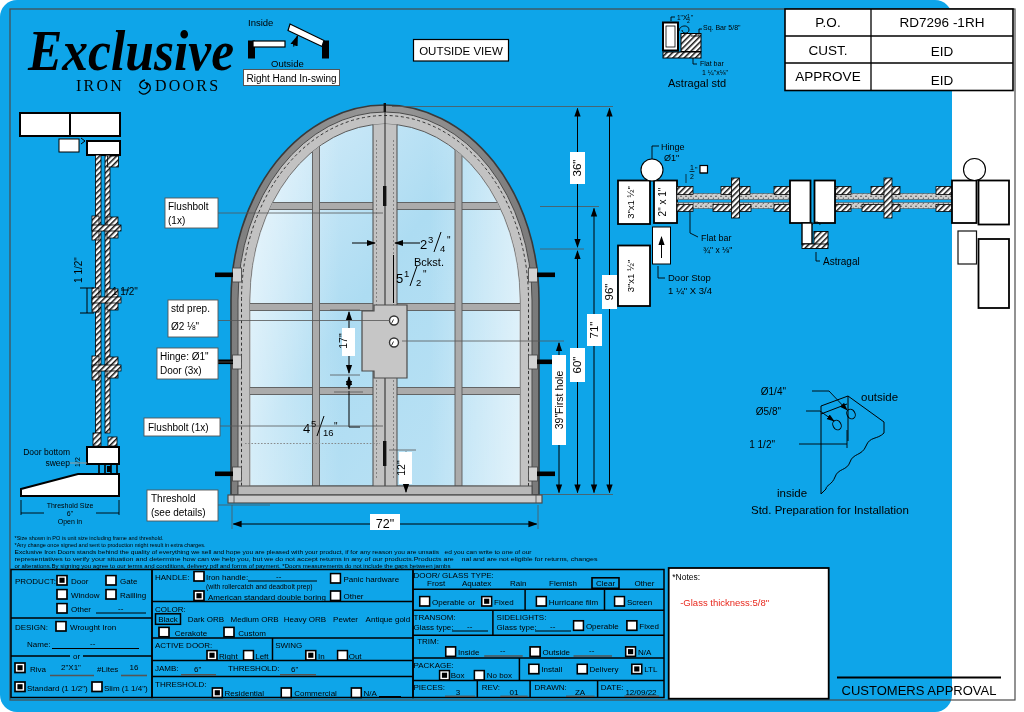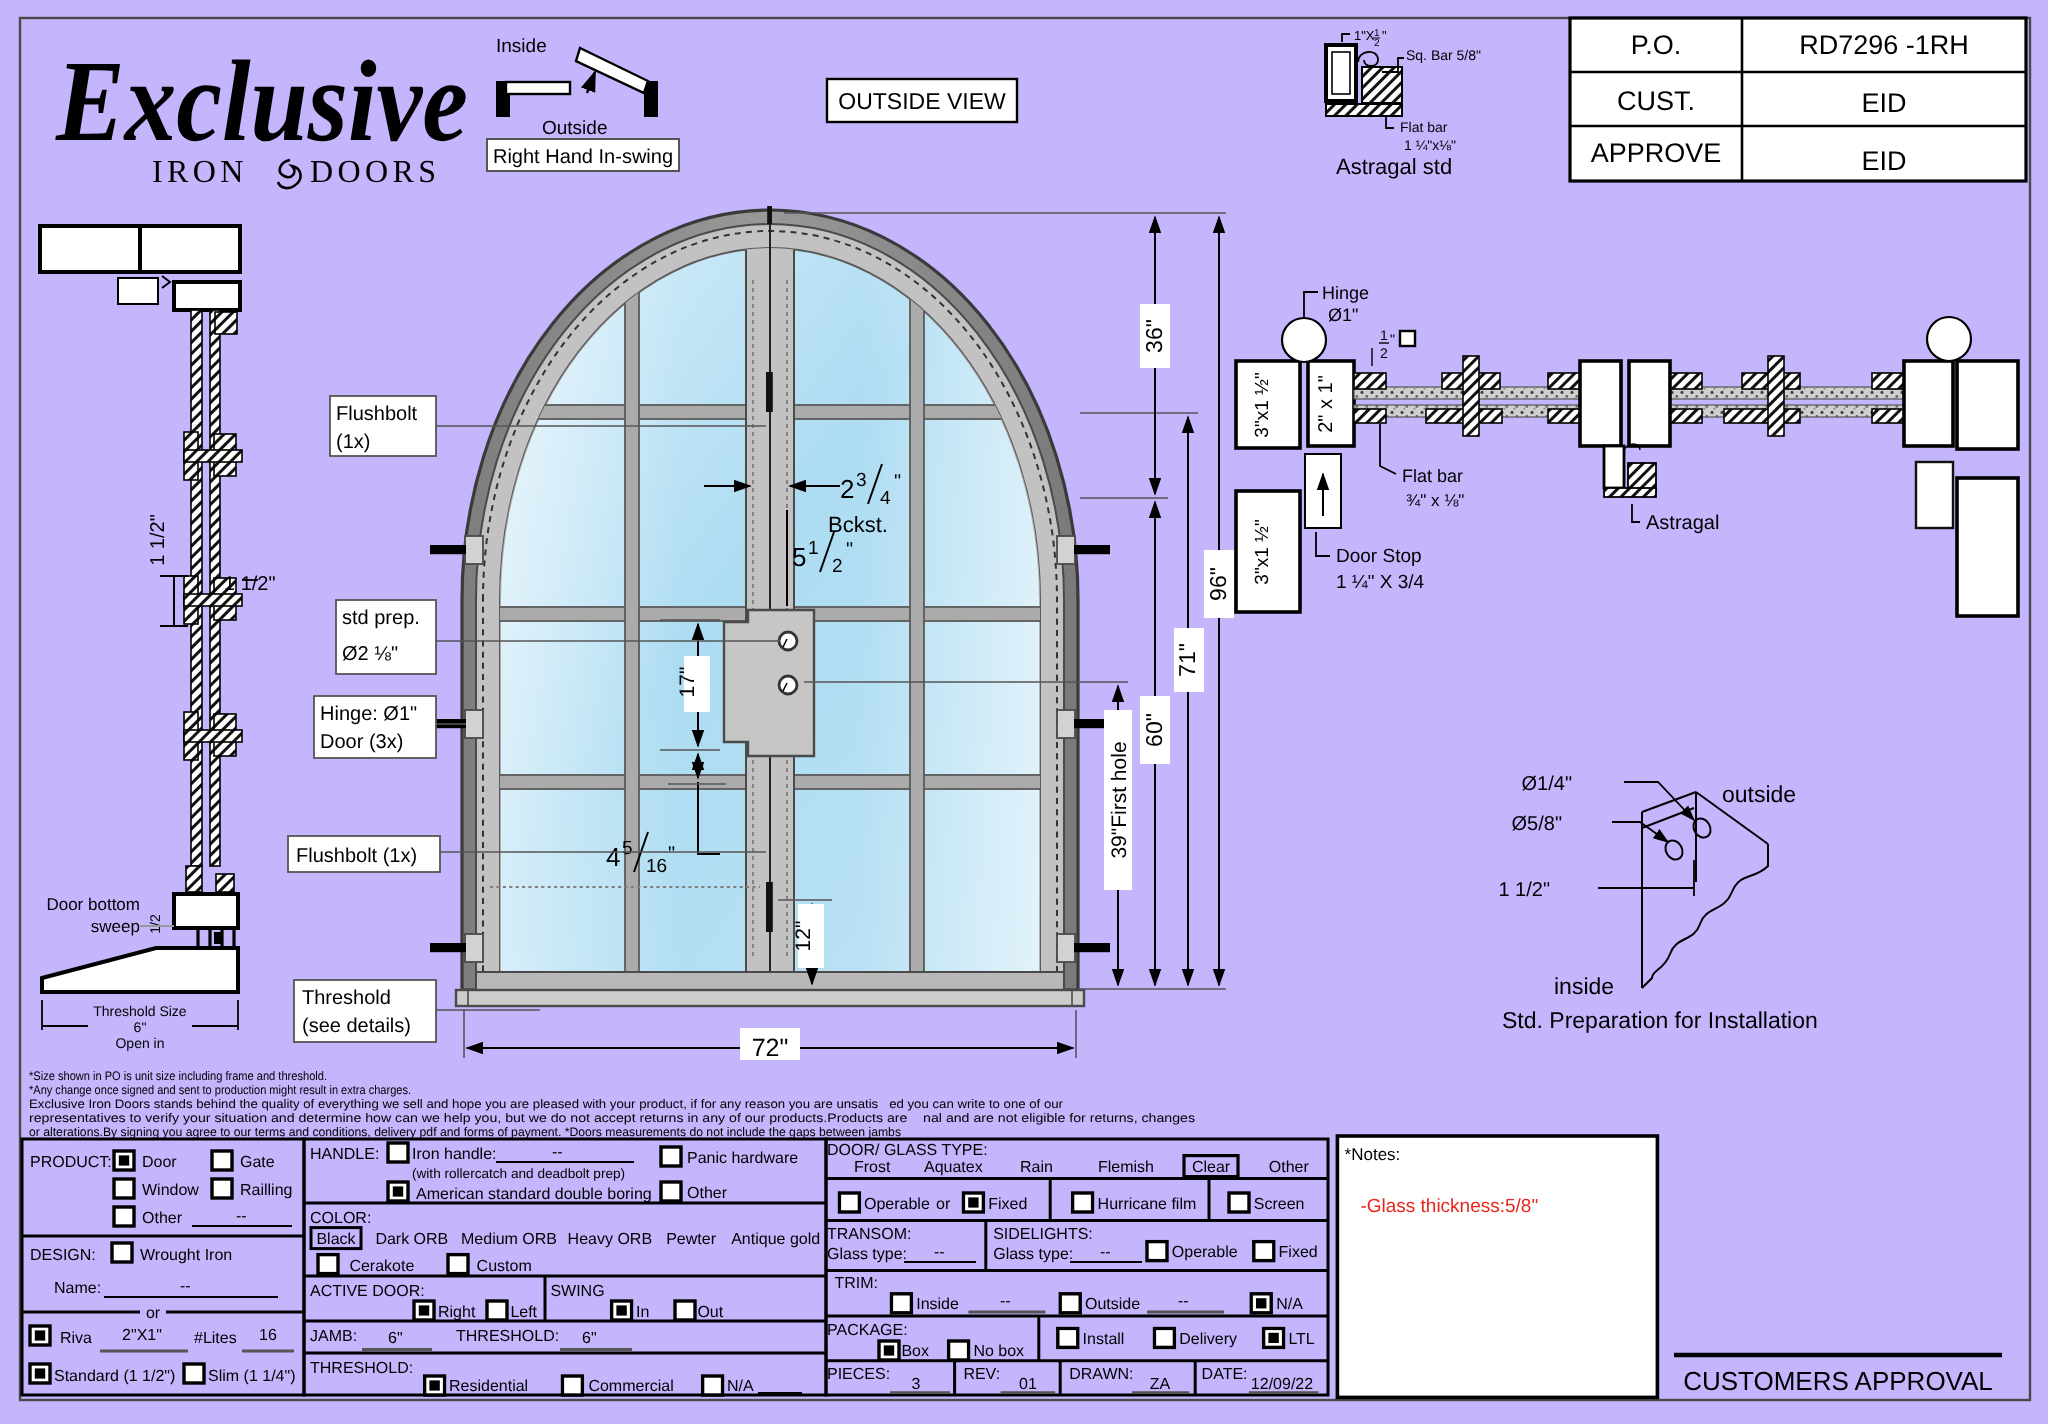--- a/index.html
+++ b/index.html
@@ -1,16 +1,16 @@
 <!DOCTYPE html>
 <html><head>
 <meta charset="utf-8">
 <style>
   html,body{margin:0;padding:0;background:#ffffff;}
-  #page{position:relative;width:1024px;height:712px;background:#c4b5fd;font-family:"Liberation Sans",sans-serif;}
+  #page{position:relative;width:952px;height:712px;background:#0ea5e9;font-family:"Liberation Sans",sans-serif;border-radius:17px;}
   svg text{font-family:"Liberation Sans",sans-serif;fill:#000;}
   .serif{font-family:"Liberation Serif",serif;}
 </style>
 </head>
 <body>
 <div id="page">
 <svg width="1024" height="712" viewBox="0 0 1024 712" xmlns="http://www.w3.org/2000/svg">
 <defs>
   <pattern id="hatch" width="6" height="6" patternUnits="userSpaceOnUse" patternTransform="rotate(45)">
     <rect width="6" height="6" fill="#fff"></rect>

